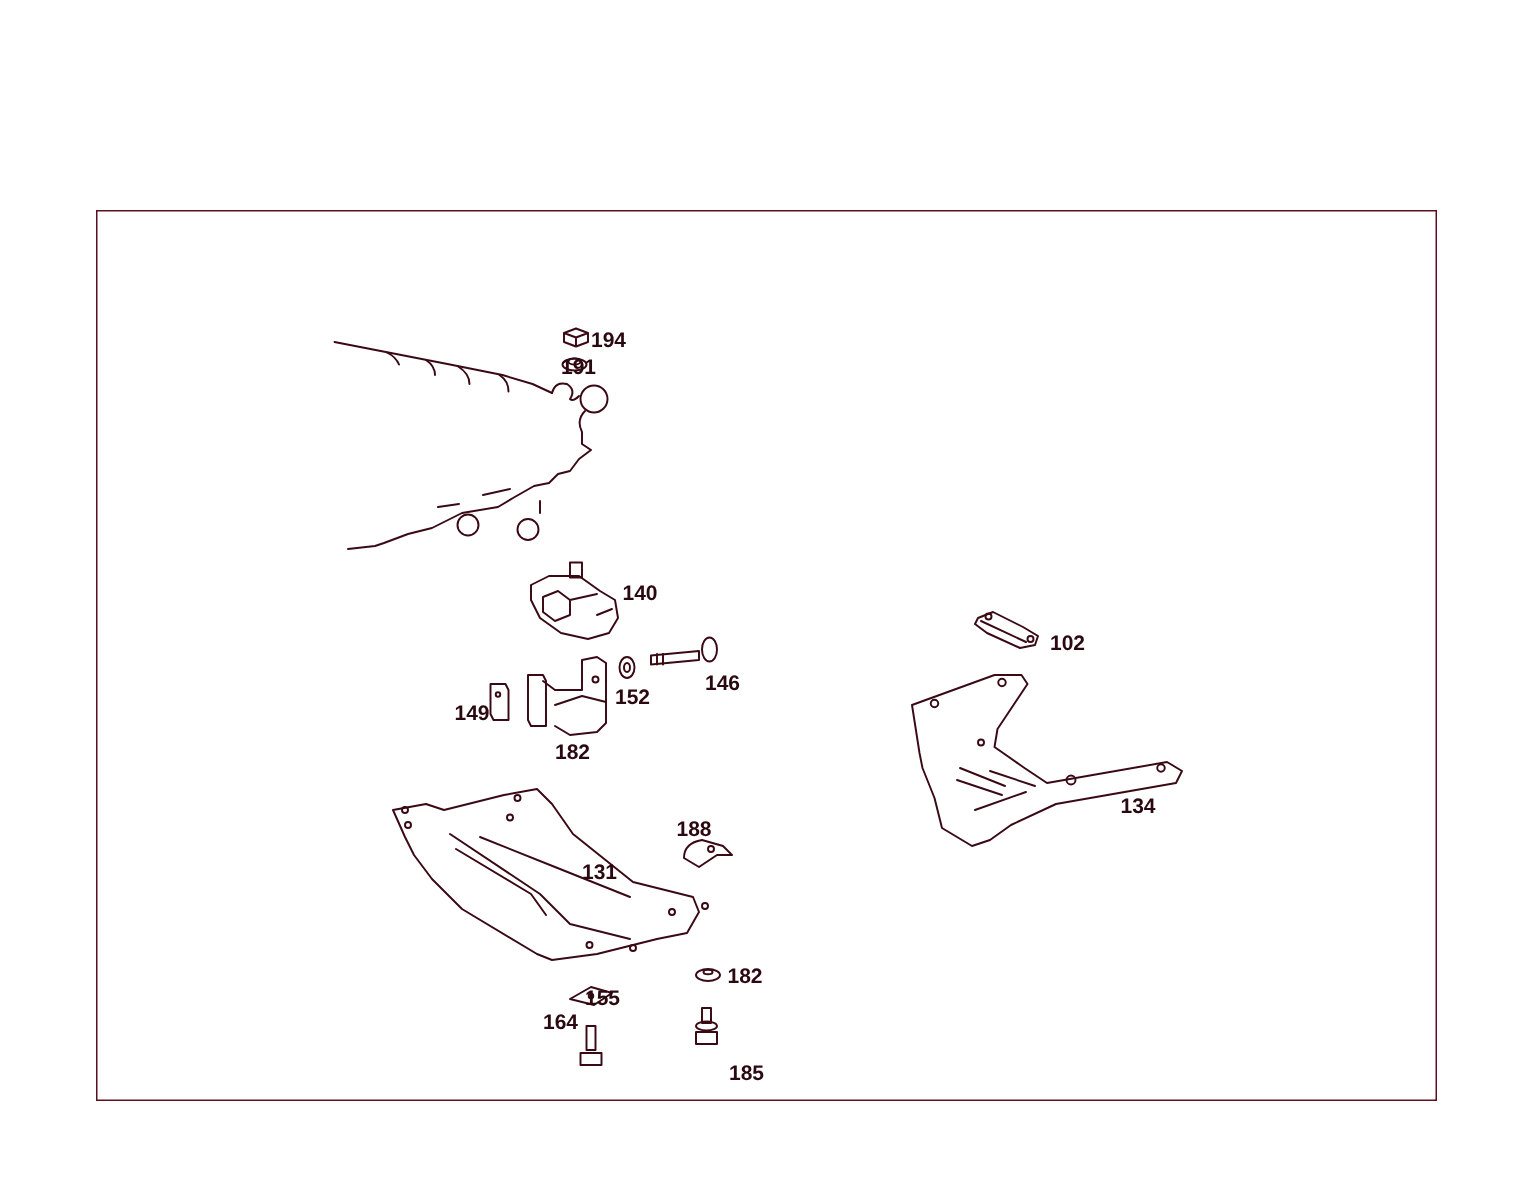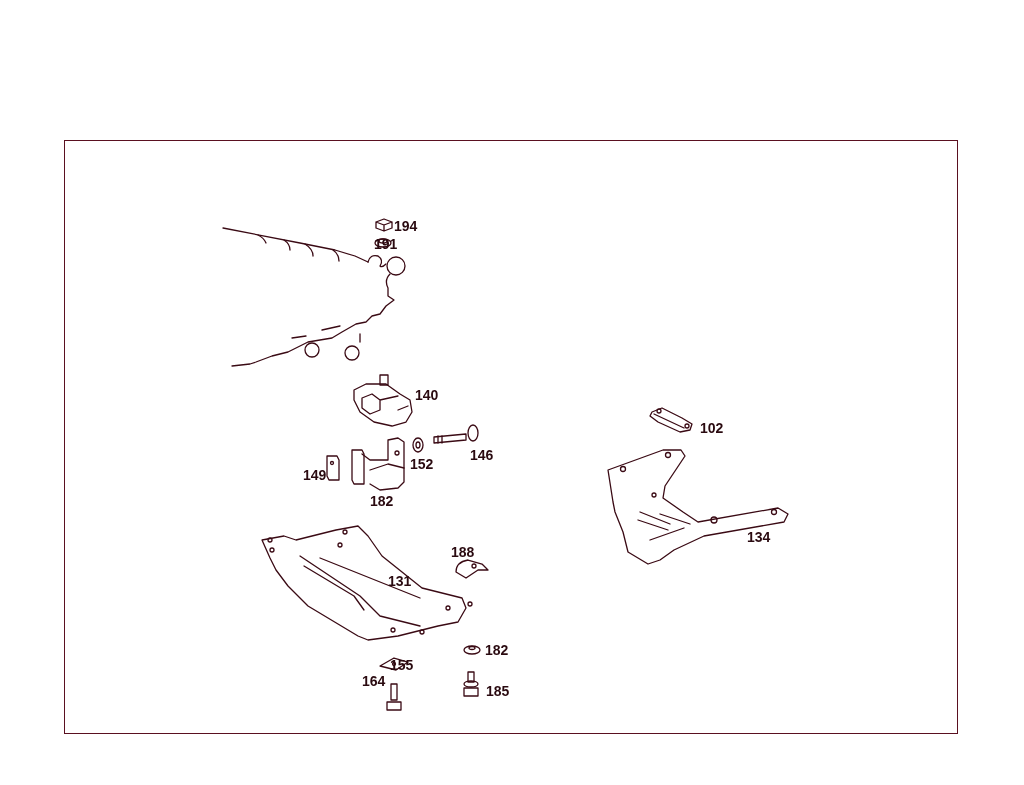--- a/index.html
+++ b/index.html
@@ -129,14 +129,14 @@
 <div class="lbl" style="left:444px;top:450px;margin-left:26px;">146</div>
 <div class="lbl" style="left:410px;top:459px;text-align:center;">152</div>
 <div class="lbl" style="left:303px;top:470px;">149</div>
 <div class="lbl" style="left:370px;top:496px;">182</div>
 <div class="lbl" style="left:700px;top:423px;">102</div>
 <div class="lbl" style="left:747px;top:532px;">134</div>
 <div class="lbl" style="left:388px;top:576px;">131</div>
 <div class="lbl" style="left:451px;top:547px;text-align:center;">188</div>
 <div class="lbl" style="left:485px;top:645px;">182</div>
 <div class="lbl" style="left:368px;top:660px;margin-left:22px;">155</div>
-<div class="lbl" style="left:486px;top:686px;text-align:center;">185</div>
+<div class="lbl" style="left:486px;top:710px;text-align:center;">185</div>
 <div class="lbl" style="left:362px;top:676px;">164</div>
 
 </body></html>

